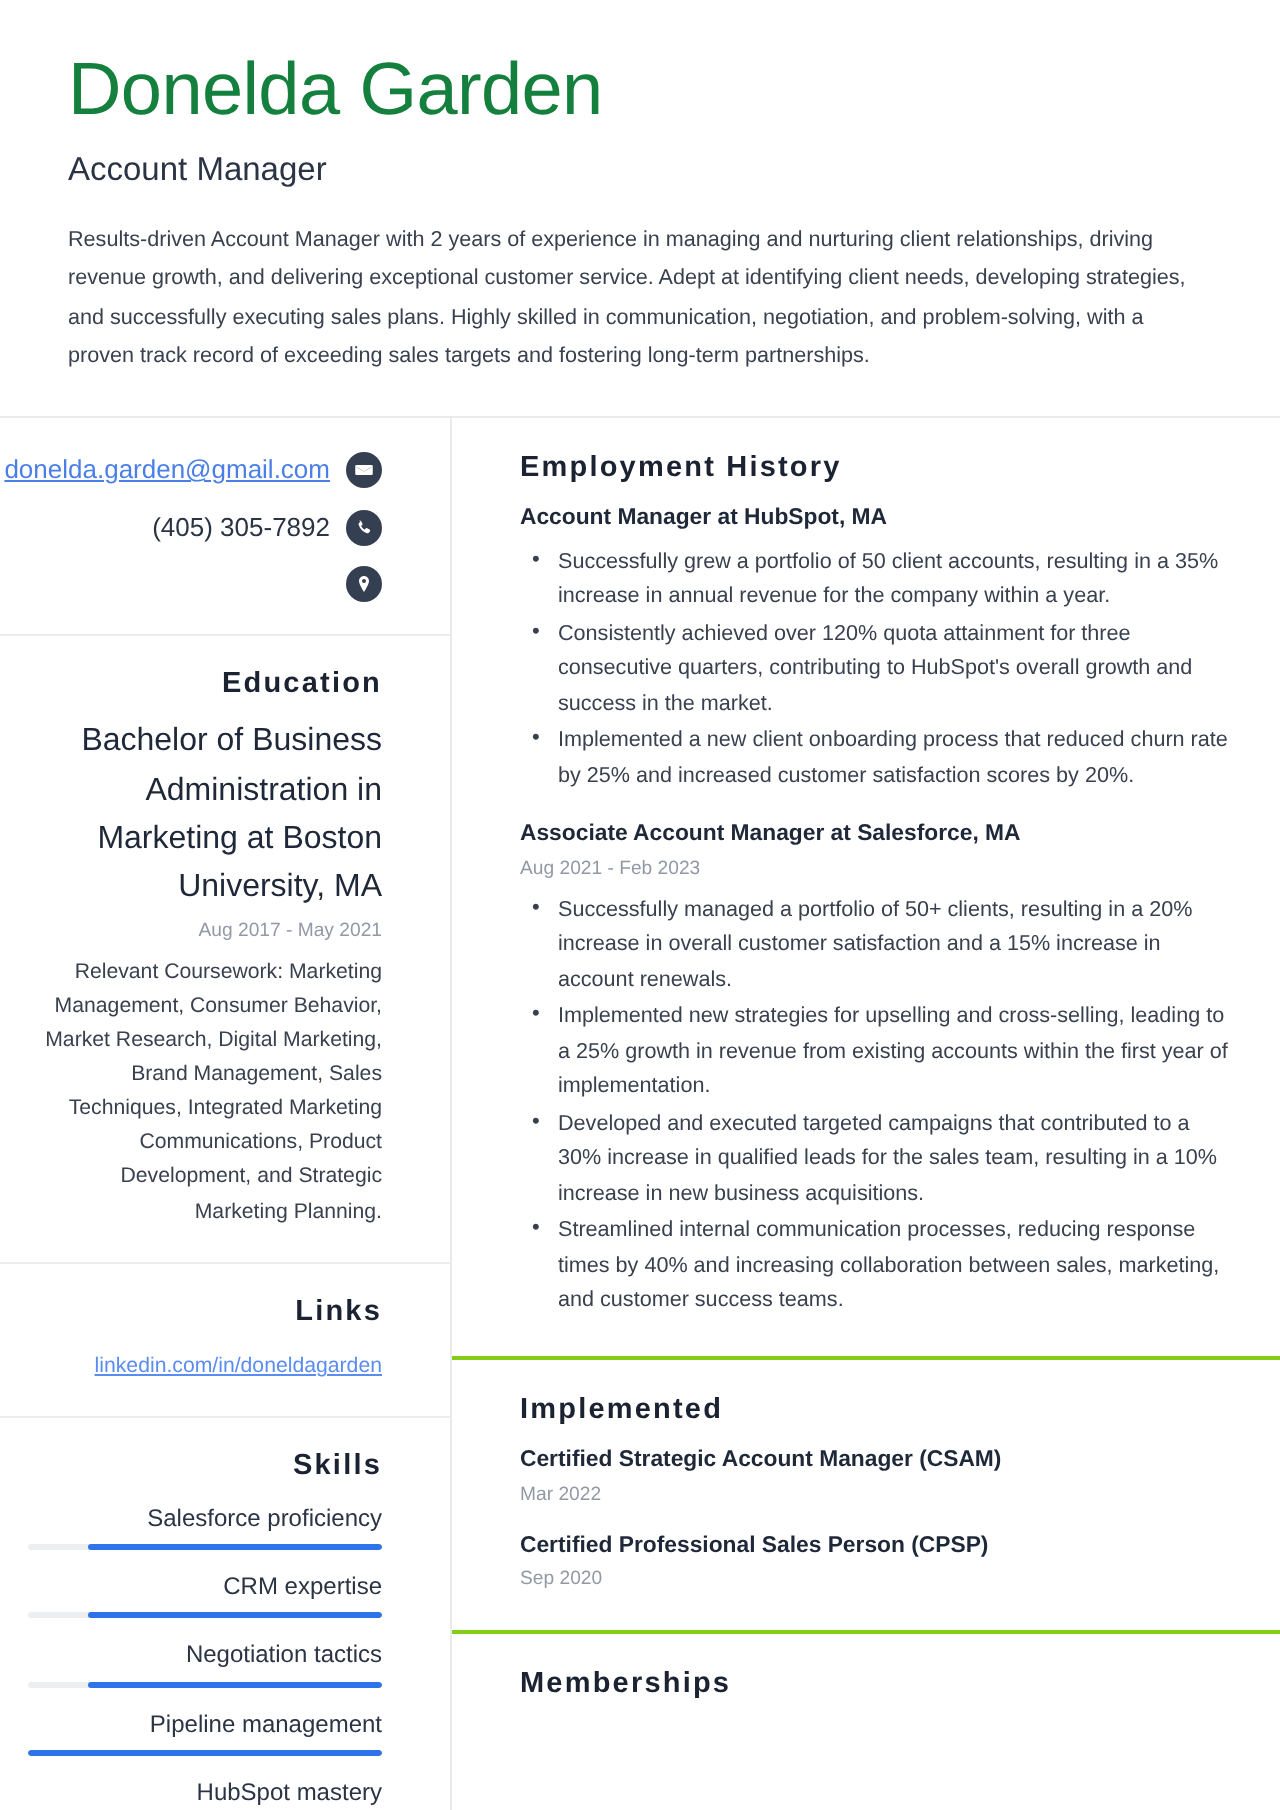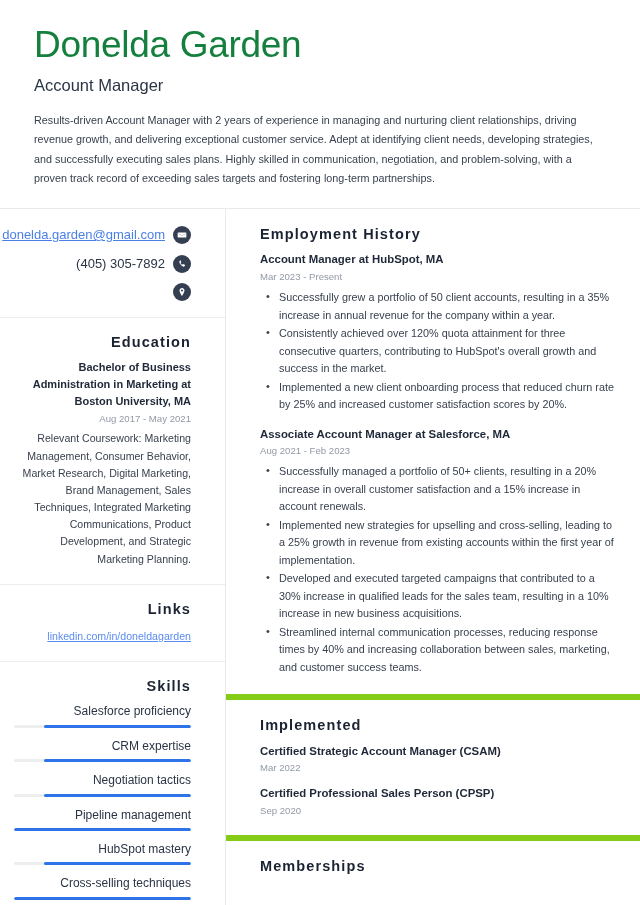--- a/index.html
+++ b/index.html
@@ -107,22 +107,22 @@
   .sec-title {
     font-size: 14.5px;
     font-weight: 700;
     color: #1b2333;
     letter-spacing: 1.1px;
     line-height: 1.2;
     margin-bottom: 8px;
   }
 
   .edu-degree {
-    font-size: 11px;
-    font-weight: 700;
+    font-size: 16px;
+    font-weight: 400;
     color: #1f2838;
     line-height: 1.52;
   }
   .edu-date {
     font-size: 9.6px;
     color: #9299a5;
     line-height: 1.55;
     margin-top: 2px;
   }
   .edu-desc {
@@ -163,21 +163,21 @@
     right: 0;
     top: 0;
     height: 100%;
     background: #2f73ea;
     border-radius: 2px;
   }
 
   
   .rblock {
     padding: 17px 26px 17px 34px;
-    border-bottom: 6px solid #84cc16;
+    border-bottom: 2px solid #84cc16;
   }
   .rblock:last-child { border-bottom: none; }
 
   .r-sec-title {
     font-size: 14.5px;
     font-weight: 700;
     color: #1b2333;
     letter-spacing: 1.1px;
     line-height: 1.2;
     margin-bottom: 9px;
@@ -319,21 +319,20 @@
 
     </div>
 
     <div class="col-right">
 
       <div class="rblock">
         <div class="r-sec-title">Employment History</div>
         <div id="employment-list">
             <div class="entry">
               <div class="entry-title">Account Manager at HubSpot, MA</div>
-              <div class="entry-date">Mar 2023 - Present</div>
               <ul class="bullets">
                 <li>Successfully grew a portfolio of 50 client accounts, resulting in a 35% increase in annual revenue for the company within a year.</li>
                 <li>Consistently achieved over 120% quota attainment for three consecutive quarters, contributing to HubSpot's overall growth and success in the market.</li>
                 <li>Implemented a new client onboarding process that reduced churn rate by 25% and increased customer satisfaction scores by 20%.</li>
               </ul>
             </div>
             <div class="entry">
               <div class="entry-title">Associate Account Manager at Salesforce, MA</div>
               <div class="entry-date">Aug 2021 - Feb 2023</div>
               <ul class="bullets">

